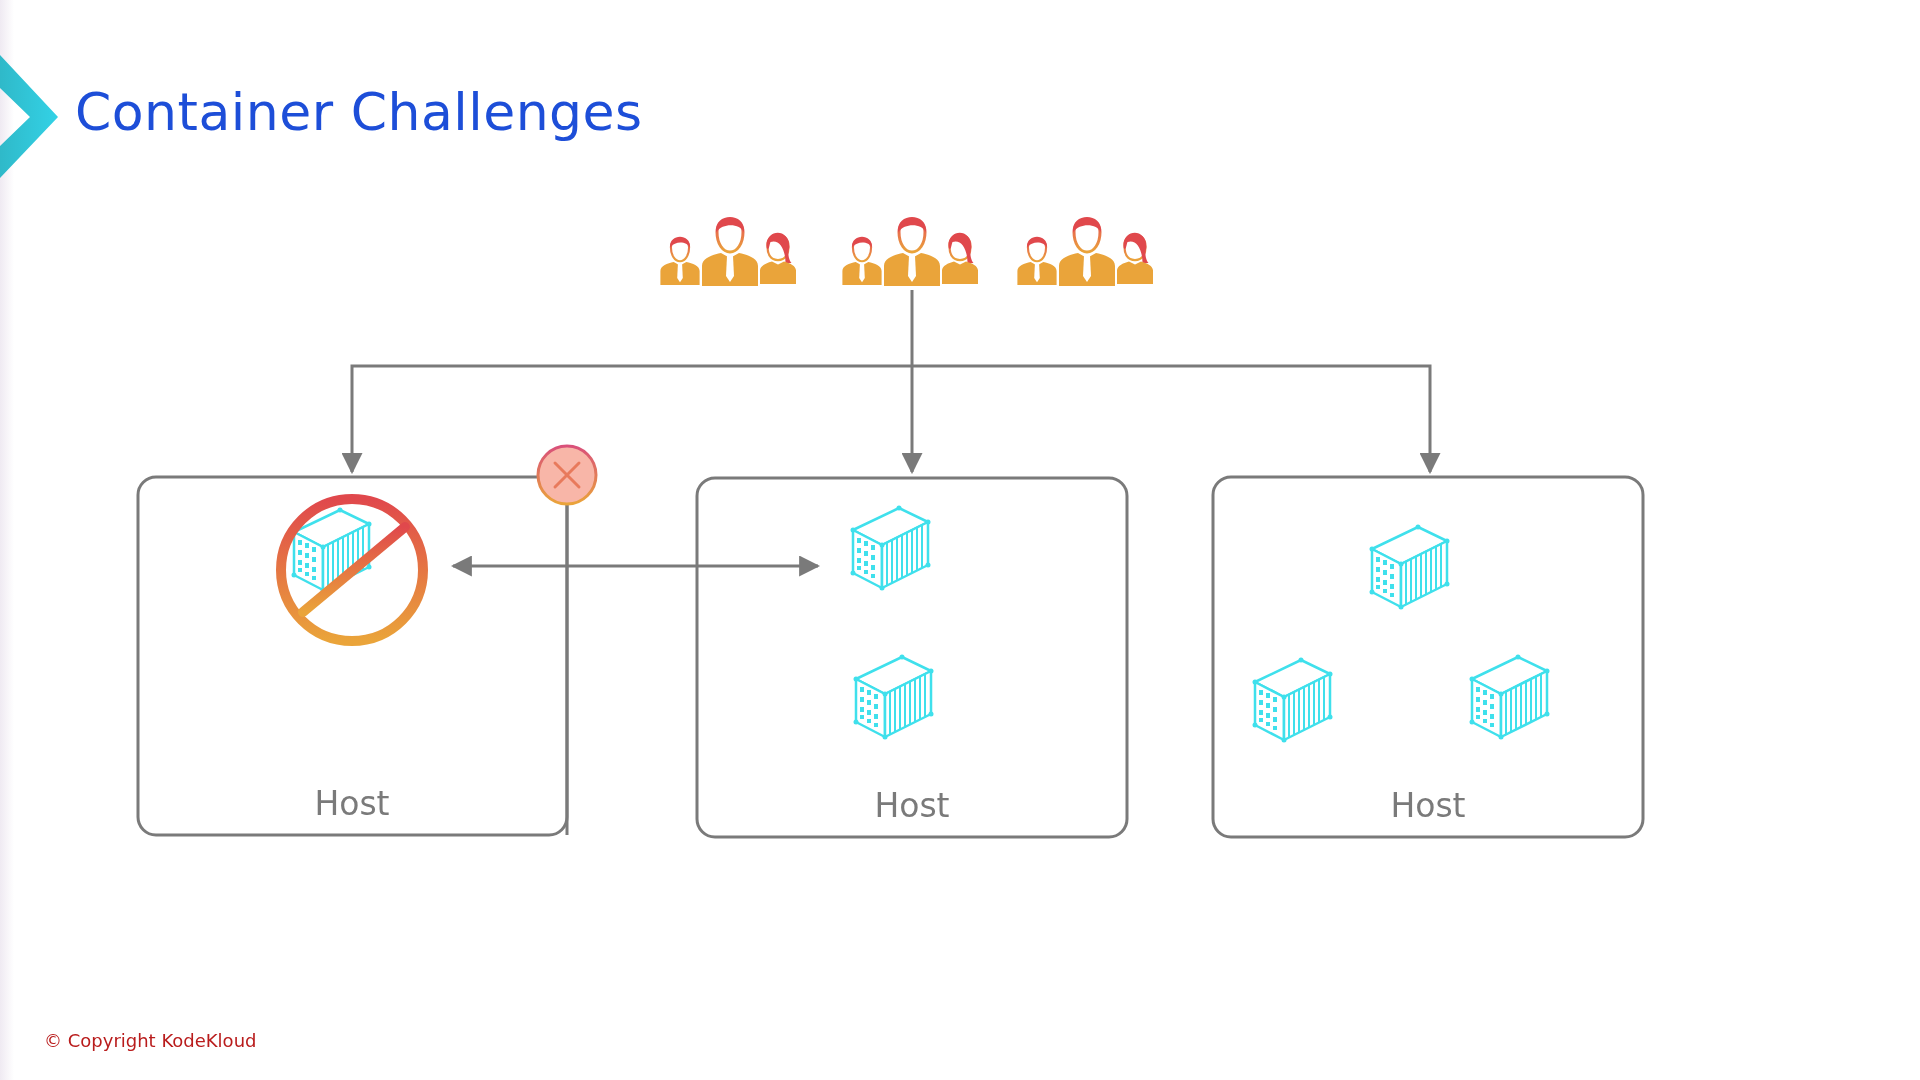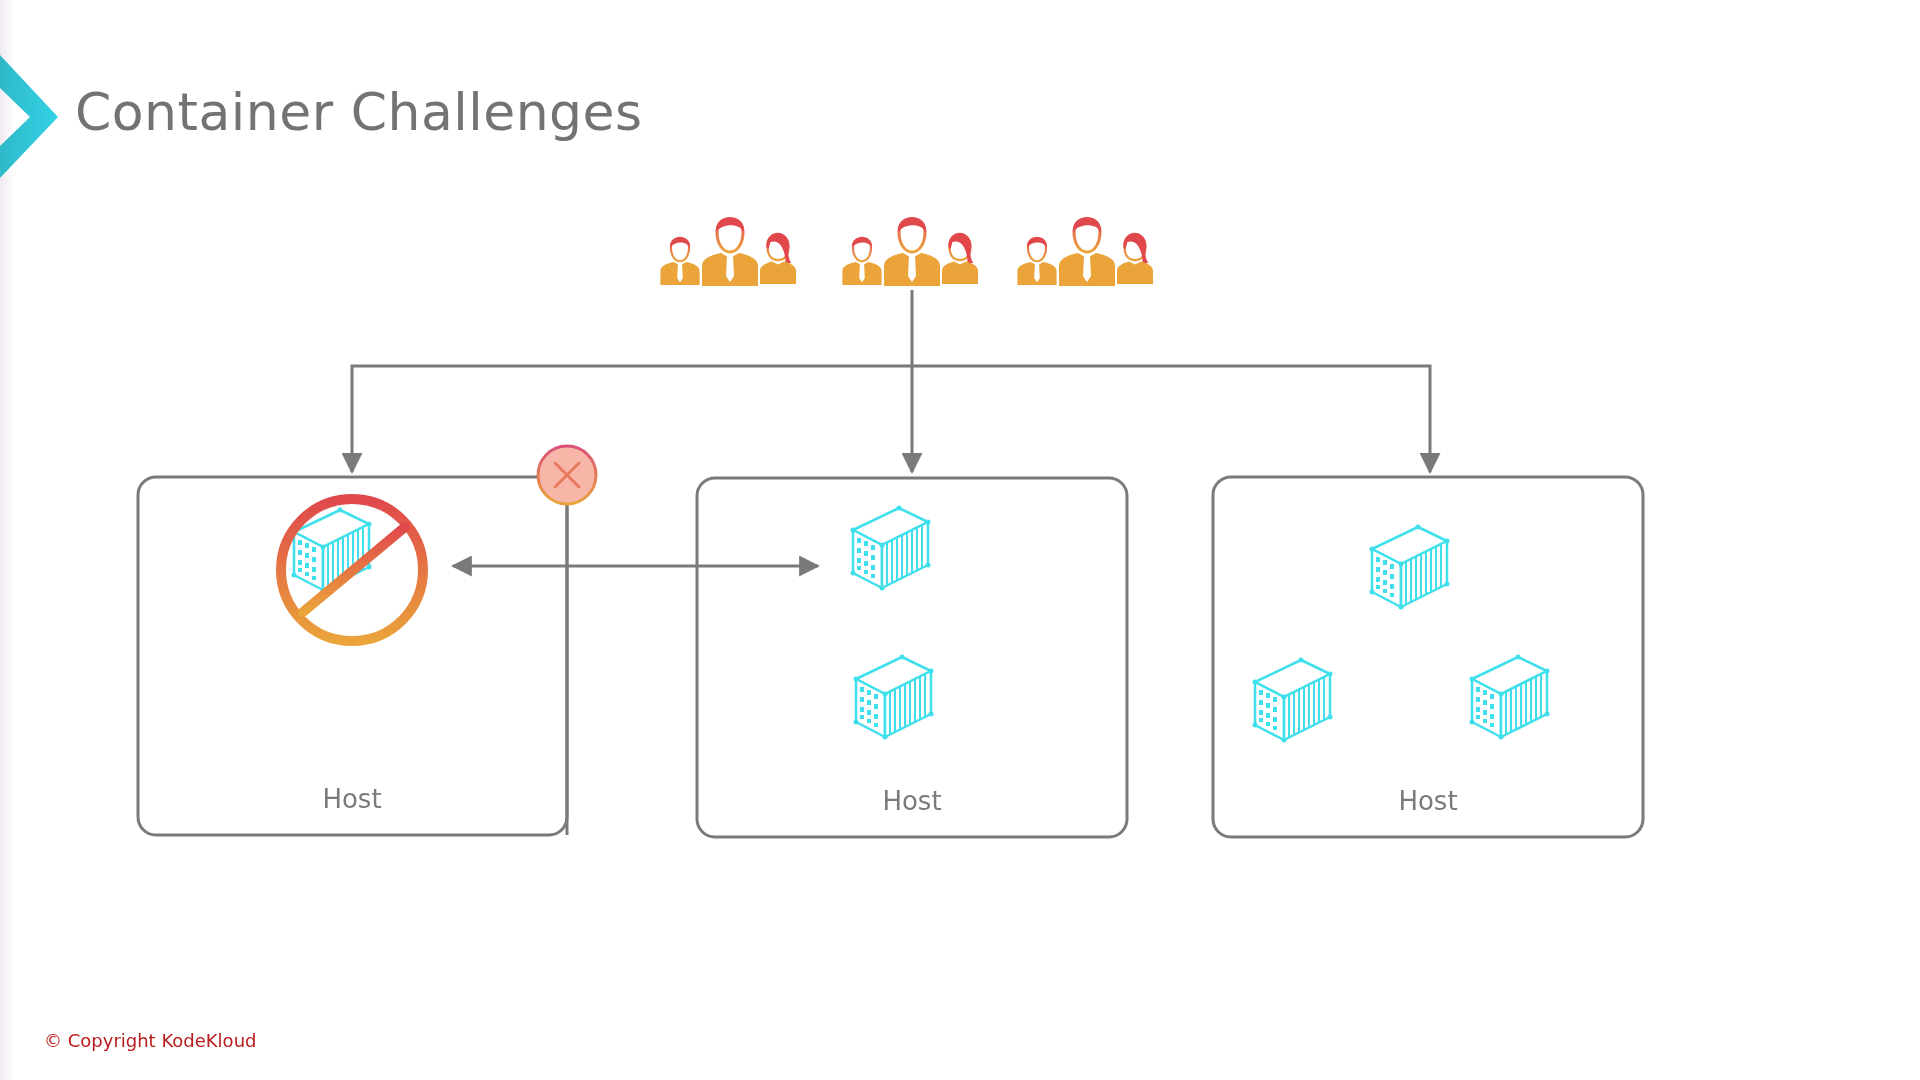--- a/index.html
+++ b/index.html
@@ -1,21 +1,21 @@
 <!DOCTYPE html>
 <html><head>
 <meta charset="utf-8">
 <style>
   html,body{margin:0;padding:0;background:#fff;}
   body{width:1920px;height:1080px;position:relative;overflow:hidden;font-family:"DejaVu Sans",sans-serif;}
   .leftstrip{position:absolute;left:0;top:0;width:14px;height:1080px;background:linear-gradient(90deg,#efeaf2,#fff);}
-  .title{position:absolute;left:75px;top:82px;font-size:52px;color:#737373;letter-spacing:0.5px;}
+  .title{position:absolute;left:75px;top:82px;font-size:52px;color:#1d4ed8;letter-spacing:0.5px;}
   .copyright{position:absolute;left:44px;top:1030px;font-size:18px;color:#b91c1c;}
   svg.diagram{position:absolute;left:0;top:0;}
-  .hostlabel{position:absolute;font-size:26px;color:#7a7a7a;text-align:center;width:200px;}
+  .hostlabel{position:absolute;font-size:33px;color:#7a7a7a;text-align:center;width:200px;}
 </style>
 </head>
 <body>
 
 <div class="leftstrip"></div>
 
 <svg class="diagram" width="1920" height="1080" viewBox="0 0 1920 1080">
   <defs>
     <linearGradient id="chev" x1="0" y1="0" x2="1" y2="0">
       <stop offset="0" stop-color="#2fb9c9"></stop>

